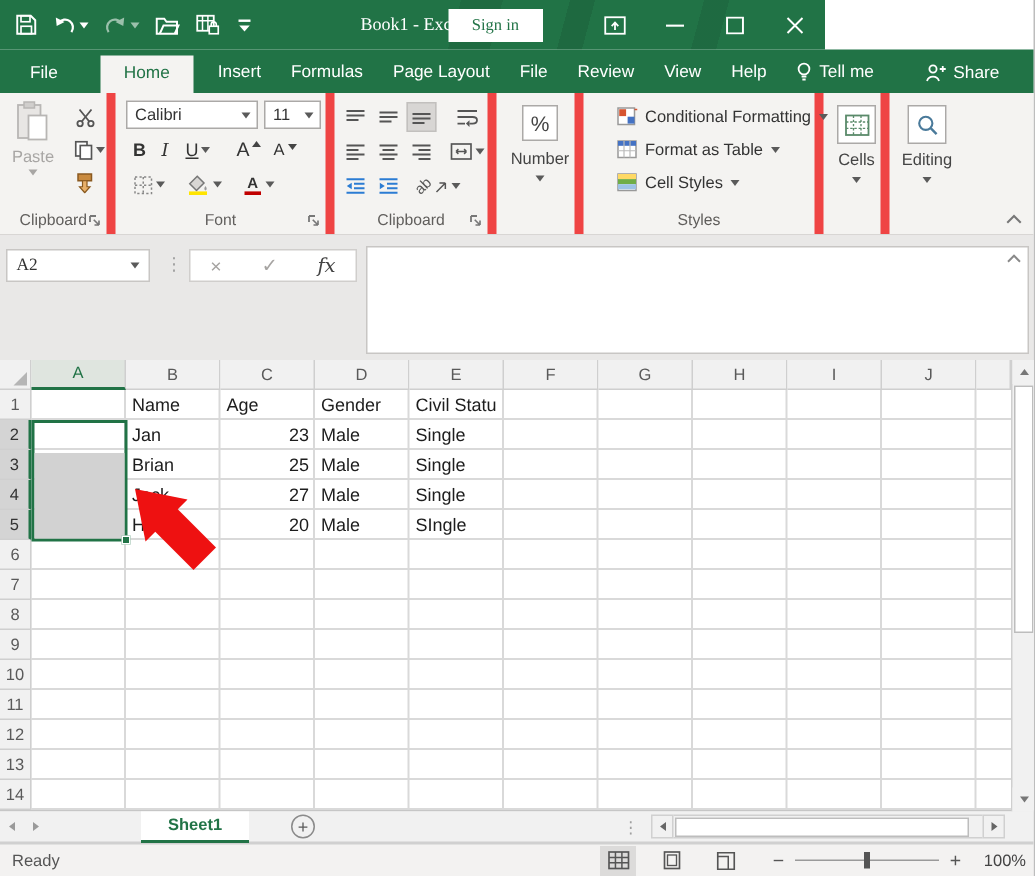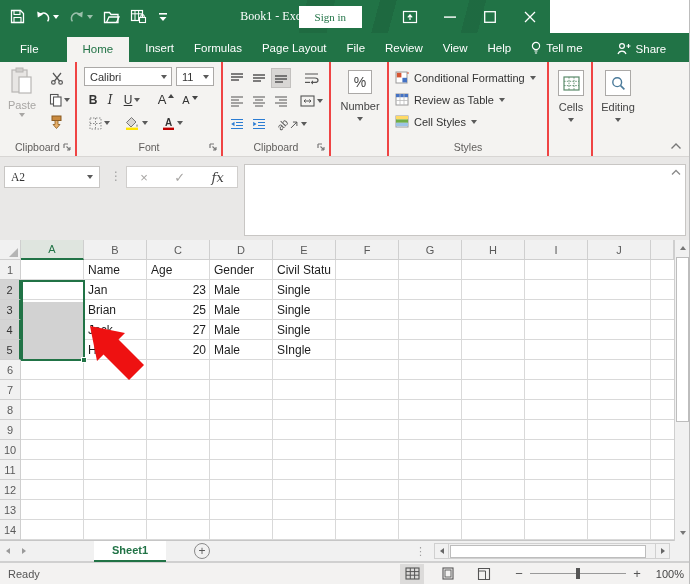--- a/index.html
+++ b/index.html
@@ -24,34 +24,34 @@
   
   .tabrow { position:absolute; left:0; top:33px; width:690px; height:29px; background:#217346; display:flex; align-items:flex-end; }
   .rtab { color:#fff; font-size:11.5px; padding:6px 10px 8px; cursor:pointer; }
   .rtab.file { margin-left:6px; padding:6px 14px 7px; }
   .rtab.active { background:#f4f3f1; color:#217346; margin-left:14px; padding:6px 16px 7px; }
   .rtab.insert { margin-left:6px; }
   .tab-tool { color:#fff; font-size:11.5px; display:flex; align-items:center; gap:5px; padding:6px 10px 7px; cursor:pointer; }
 
   
   .ribbon { position:absolute; left:0; top:62px; width:690px; height:95px; background:#f4f3f1; border-bottom:1px solid #d8d6d4; }
-  .rgroup { position:absolute; top:0; height:94px; border-right:2px solid #ef4444; }
+  .rgroup { position:absolute; top:0; height:94px; border-right:6px solid #ef4444; }
   .glabel { position:absolute; bottom:3px; left:0; right:0; text-align:center; color:#605e5c; font-size:10.5px; }
   .launcher { position:absolute; bottom:4px; right:3px; }
   .bigbtn { position:absolute; display:flex; flex-direction:column; align-items:center; gap:2px; cursor:pointer; color:#444; }
   .tri-d { width:0;height:0;border-left:3px solid transparent;border-right:3px solid transparent;border-top:4px solid #5a5a5a; display:inline-block; }
   .tri-u { width:0;height:0;border-left:3px solid transparent;border-right:3px solid transparent;border-bottom:4px solid #5a5a5a; display:inline-block; }
   .tri-l { width:0;height:0;border-top:3px solid transparent;border-bottom:3px solid transparent;border-right:4px solid #9a9a9a; display:inline-block; }
   .tri-r { width:0;height:0;border-top:3px solid transparent;border-bottom:3px solid transparent;border-left:4px solid #9a9a9a; display:inline-block; }
   .combo { position:absolute; background:#fff; border:1px solid #aba9a7; height:19px; display:flex; align-items:center; font-size:11px; color:#333; cursor:pointer; }
   .combo .val { flex:1; padding-left:5px; overflow:hidden; white-space:nowrap; }
   .combo .dd { width:14px; display:flex; justify-content:center; }
   .sbtn { position:absolute; height:20px; display:flex; align-items:center; justify-content:center; gap:2px; cursor:pointer; color:#333; }
   .pressed { background:#d8d6d4; border:1px solid #c2c0be; }
-  .stylerow { position:absolute; left:6px; display:flex; align-items:center; gap:5px; font-size:11px; color:#333; cursor:pointer; white-space:nowrap; }
+  .stylerow { position:absolute; left:22px; display:flex; align-items:center; gap:5px; font-size:11px; color:#333; cursor:pointer; white-space:nowrap; }
 
   
   .fstrip { position:absolute; left:0; top:157px; width:690px; height:83px; background:#e9e8e7; }
   .namebox { position:absolute; left:4px; top:9px; width:96px; height:22px; background:#fff; border:1px solid #c8c6c4; display:flex; align-items:center;font-family:Liberation Serif, serif; }
   .namebox .val { flex:1; padding-left:6px; font-size:11.5px; }
   .namebox .dd { width:18px; height:100%; display:flex; align-items:center; justify-content:center; }
   .fdots { position:absolute; left:110px; top:12px; color:#a0a0a0; font-size:12px; letter-spacing:0; }
   .fxbox { position:absolute; left:126px; top:9px; width:112px; height:22px; background:#fff; border:1px solid #d0cecc; display:flex; align-items:center; justify-content:space-around; }
   .fxbox .ic { color:#a6a4a2; font-size:13px; cursor:pointer; }
   .fxbox .fx { font-family:"DejaVu Serif",serif; font-style:italic; font-size:13px; color:#444; cursor:pointer; }
@@ -399,21 +399,21 @@
         </svg>
       <span>Conditional Formatting</span>
       <span class="tri-d"></span>
     </div>
     <div class="stylerow" style="top:31px;">
       <svg width="14" height="13" viewBox="0 0 14 13">
           <rect x="1" y="1" width="12" height="11" fill="#fff" stroke="#999"></rect>
           <rect x="1" y="1" width="12" height="3.2" fill="#4472c4"></rect>
           <path d="M1 7.5 h12 M5 1 v11 M9 1 v11" stroke="#bbb" stroke-width=".8"></path>
         </svg>
-      <span>Review as Table</span>
+      <span>Format as Table</span>
       <span class="tri-d"></span>
     </div>
     <div class="stylerow" style="top:53px;">
       <svg width="14" height="13" viewBox="0 0 14 13">
           <rect x="1" y="1" width="12" height="11" fill="#fff" stroke="#999"></rect>
           <rect x="1" y="1" width="12" height="3.4" fill="#ffd965"></rect>
           <rect x="1" y="4.4" width="12" height="3.4" fill="#70ad47"></rect>
           <rect x="1" y="7.8" width="12" height="3.4" fill="#9dc3e6"></rect>
         </svg>
       <span>Cell Styles</span>

